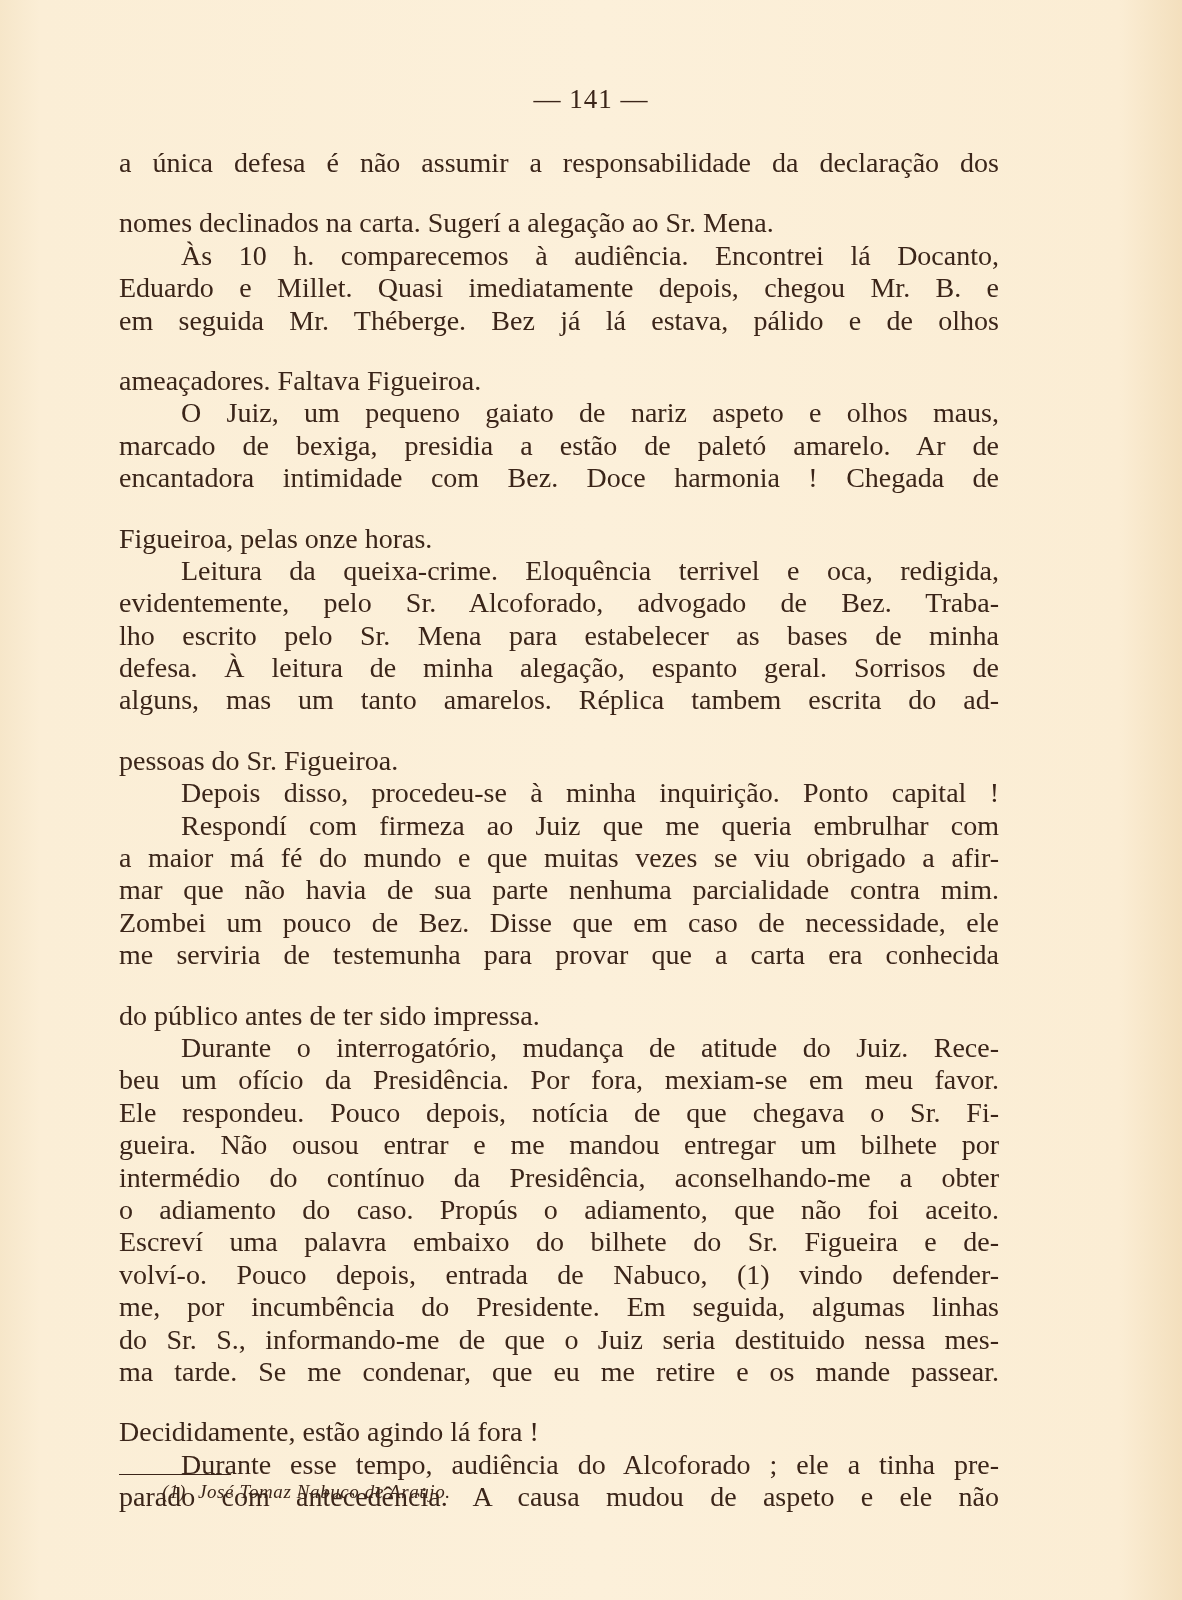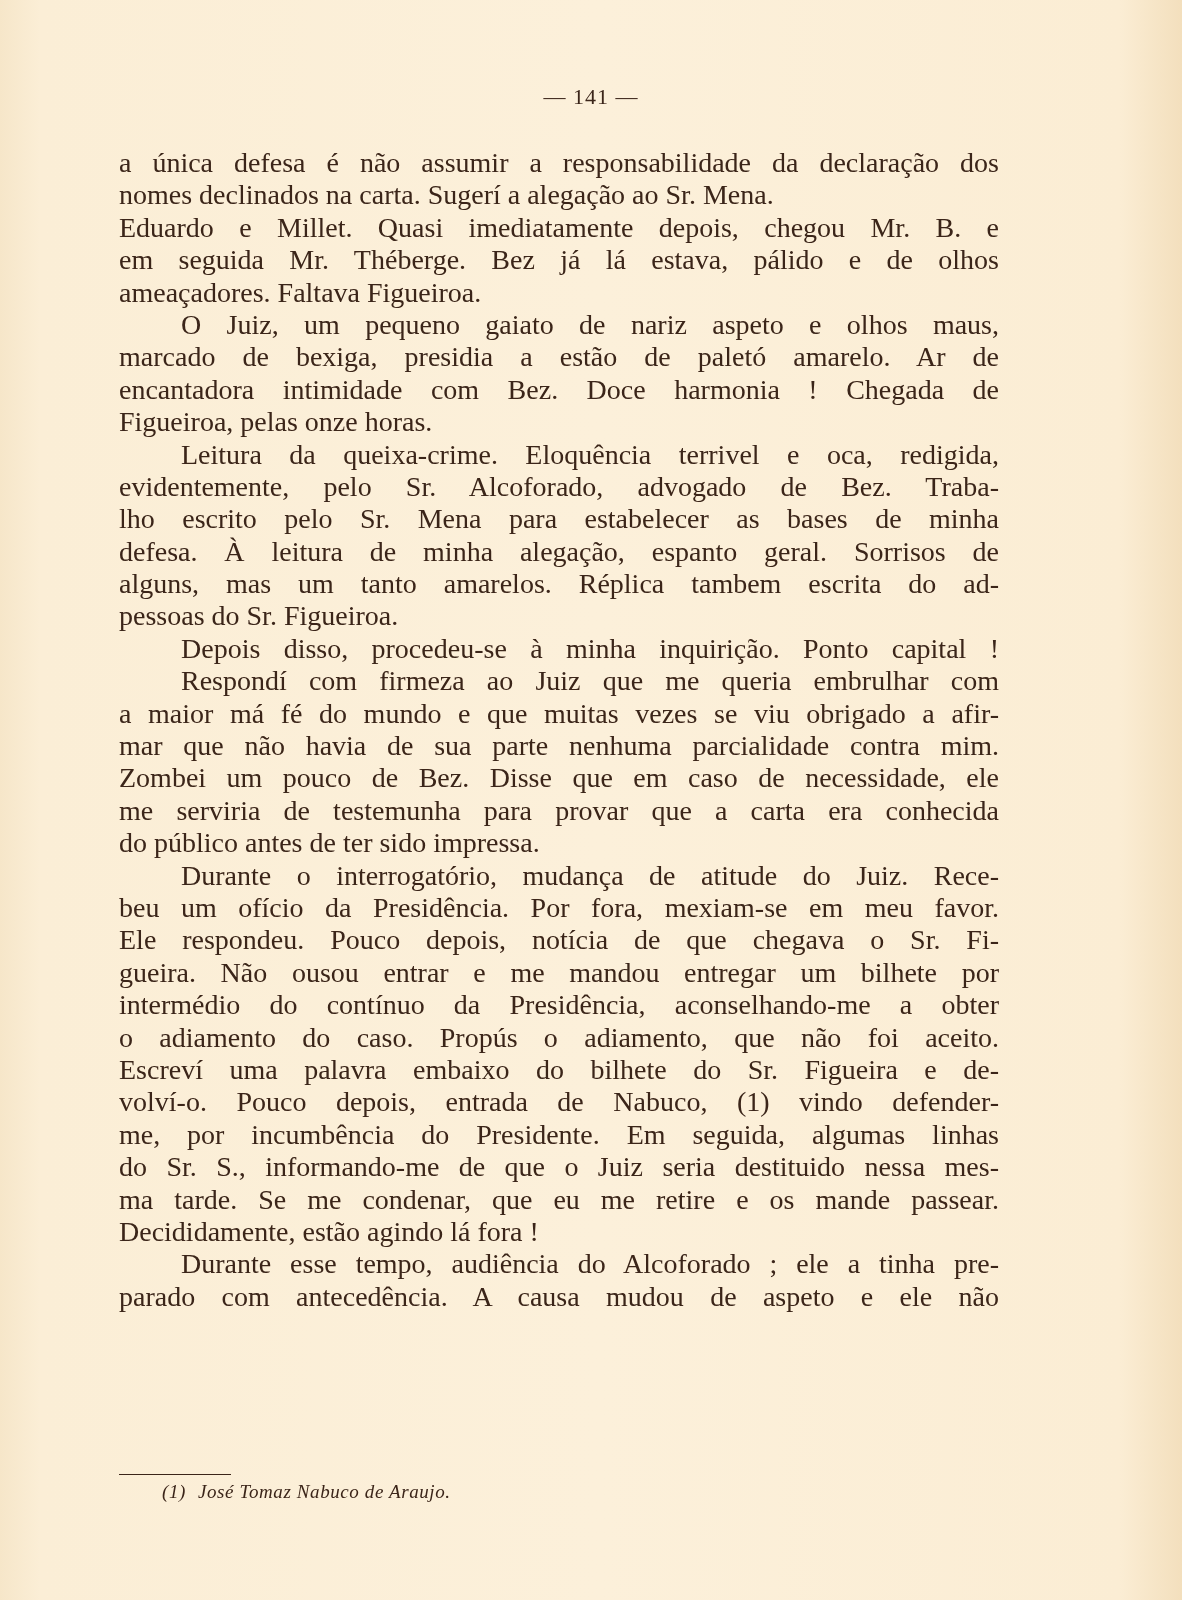--- a/index.html
+++ b/index.html
@@ -20,39 +20,40 @@
       left: 0; top: 0;
       width: 1182px; height: 1600px;
       background: linear-gradient(90deg, #f6e6c9 0px, #fbeed6 40px, #fcf0da 600px, #fbedd4 1120px, #f3dfbd 1182px);
     }
     .page-number {
       position: absolute;
       top: 84px;
       left: 0;
       width: 1182px;
       text-align: center;
-      font-size: 22px;
+      font-size: 27px;
       letter-spacing: 1px;
     }
     .text-block {
       position: absolute;
       left: 119px;
       top: 147px;
       width: 880px;
     }
     .line {
       height: 32.4px;
       line-height: 32.4px;
       font-size: 28px;
       white-space: nowrap;
       text-align: justify;
       text-align-last: justify;
     }
     .line.last {
       text-align-last: left;
+      margin-top: 28px;
     }
     .line.indent {
       padding-left: 62px;
     }
     .footnote-rule {
       position: absolute;
       left: 119px;
       top: 1474px;
       width: 112px;
       height: 0;
@@ -73,20 +74,21 @@
   </style>
 </head>
 <body>
 
 <div class="page">
   <div class="page-number">— 141 —</div>
 
   <div class="text-block" id="text-block">
       <div class="line">a única defesa é não assumir a responsabilidade da declaração dos</div>
       <div class="line last">nomes declinados na carta.  Sugerí a alegação ao Sr. Mena.</div>
+      <div class="line indent">Às 10 h. comparecemos à audiência.  Encontrei lá Docanto,</div>
       <div class="line">Eduardo e Millet.  Quasi imediatamente depois, chegou Mr. B. e</div>
       <div class="line">em seguida Mr. Théberge.  Bez já lá estava, pálido e de olhos</div>
       <div class="line last">ameaçadores.  Faltava Figueiroa.</div>
       <div class="line indent">O Juiz, um pequeno gaiato de nariz aspeto e olhos maus,</div>
       <div class="line">marcado de bexiga, presidia a estão de paletó amarelo.  Ar de</div>
       <div class="line">encantadora intimidade com Bez.  Doce harmonia !  Chegada de</div>
       <div class="line last">Figueiroa, pelas onze horas.</div>
       <div class="line indent">Leitura da queixa-crime.  Eloquência terrivel e oca, redigida,</div>
       <div class="line">evidentemente, pelo Sr. Alcoforado, advogado de Bez.  Traba-</div>
       <div class="line">lho escrito pelo Sr. Mena para estabelecer as bases de minha</div>

